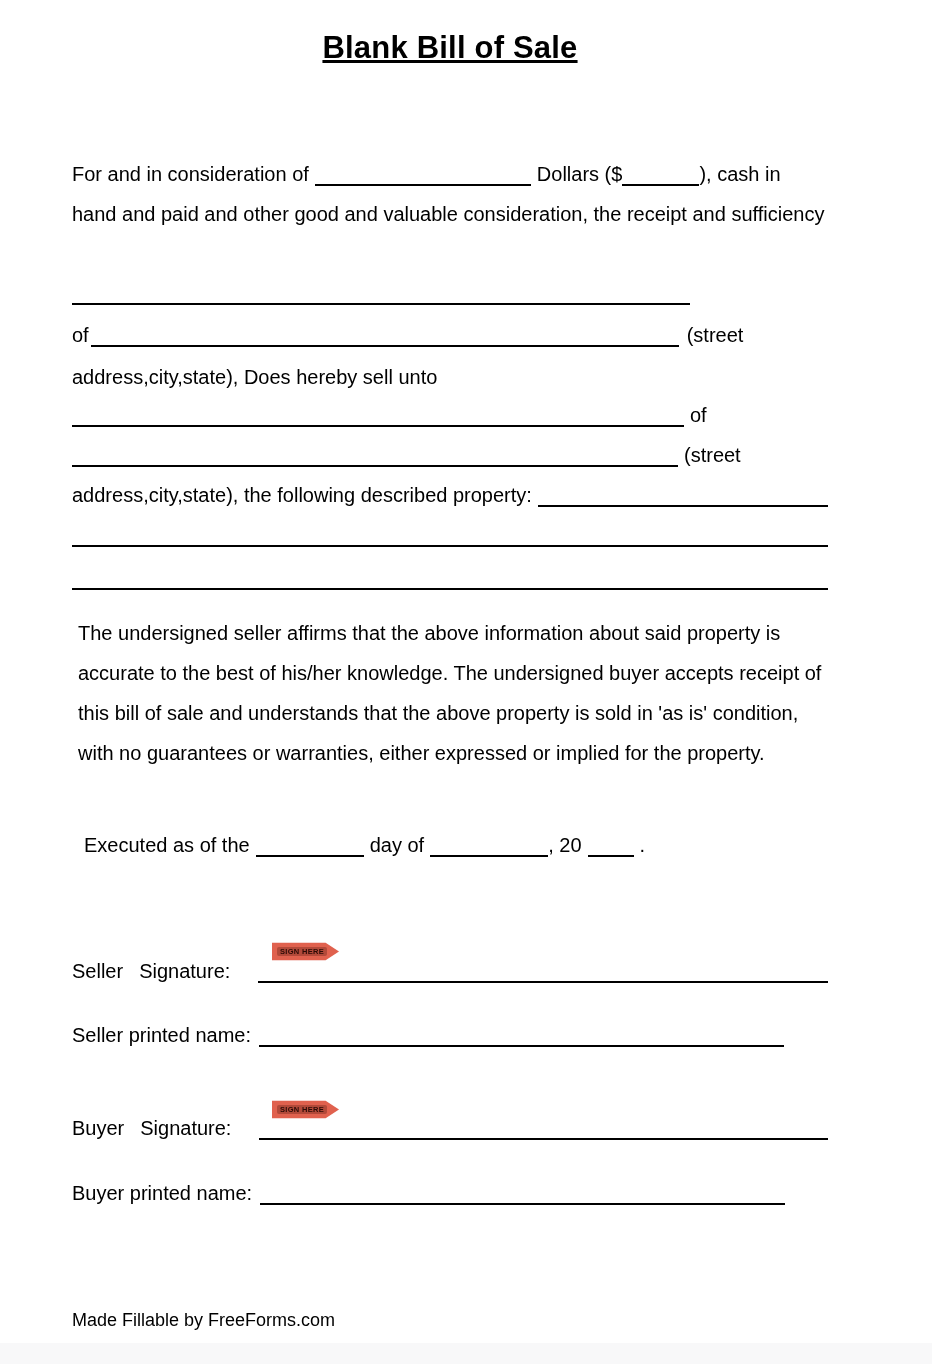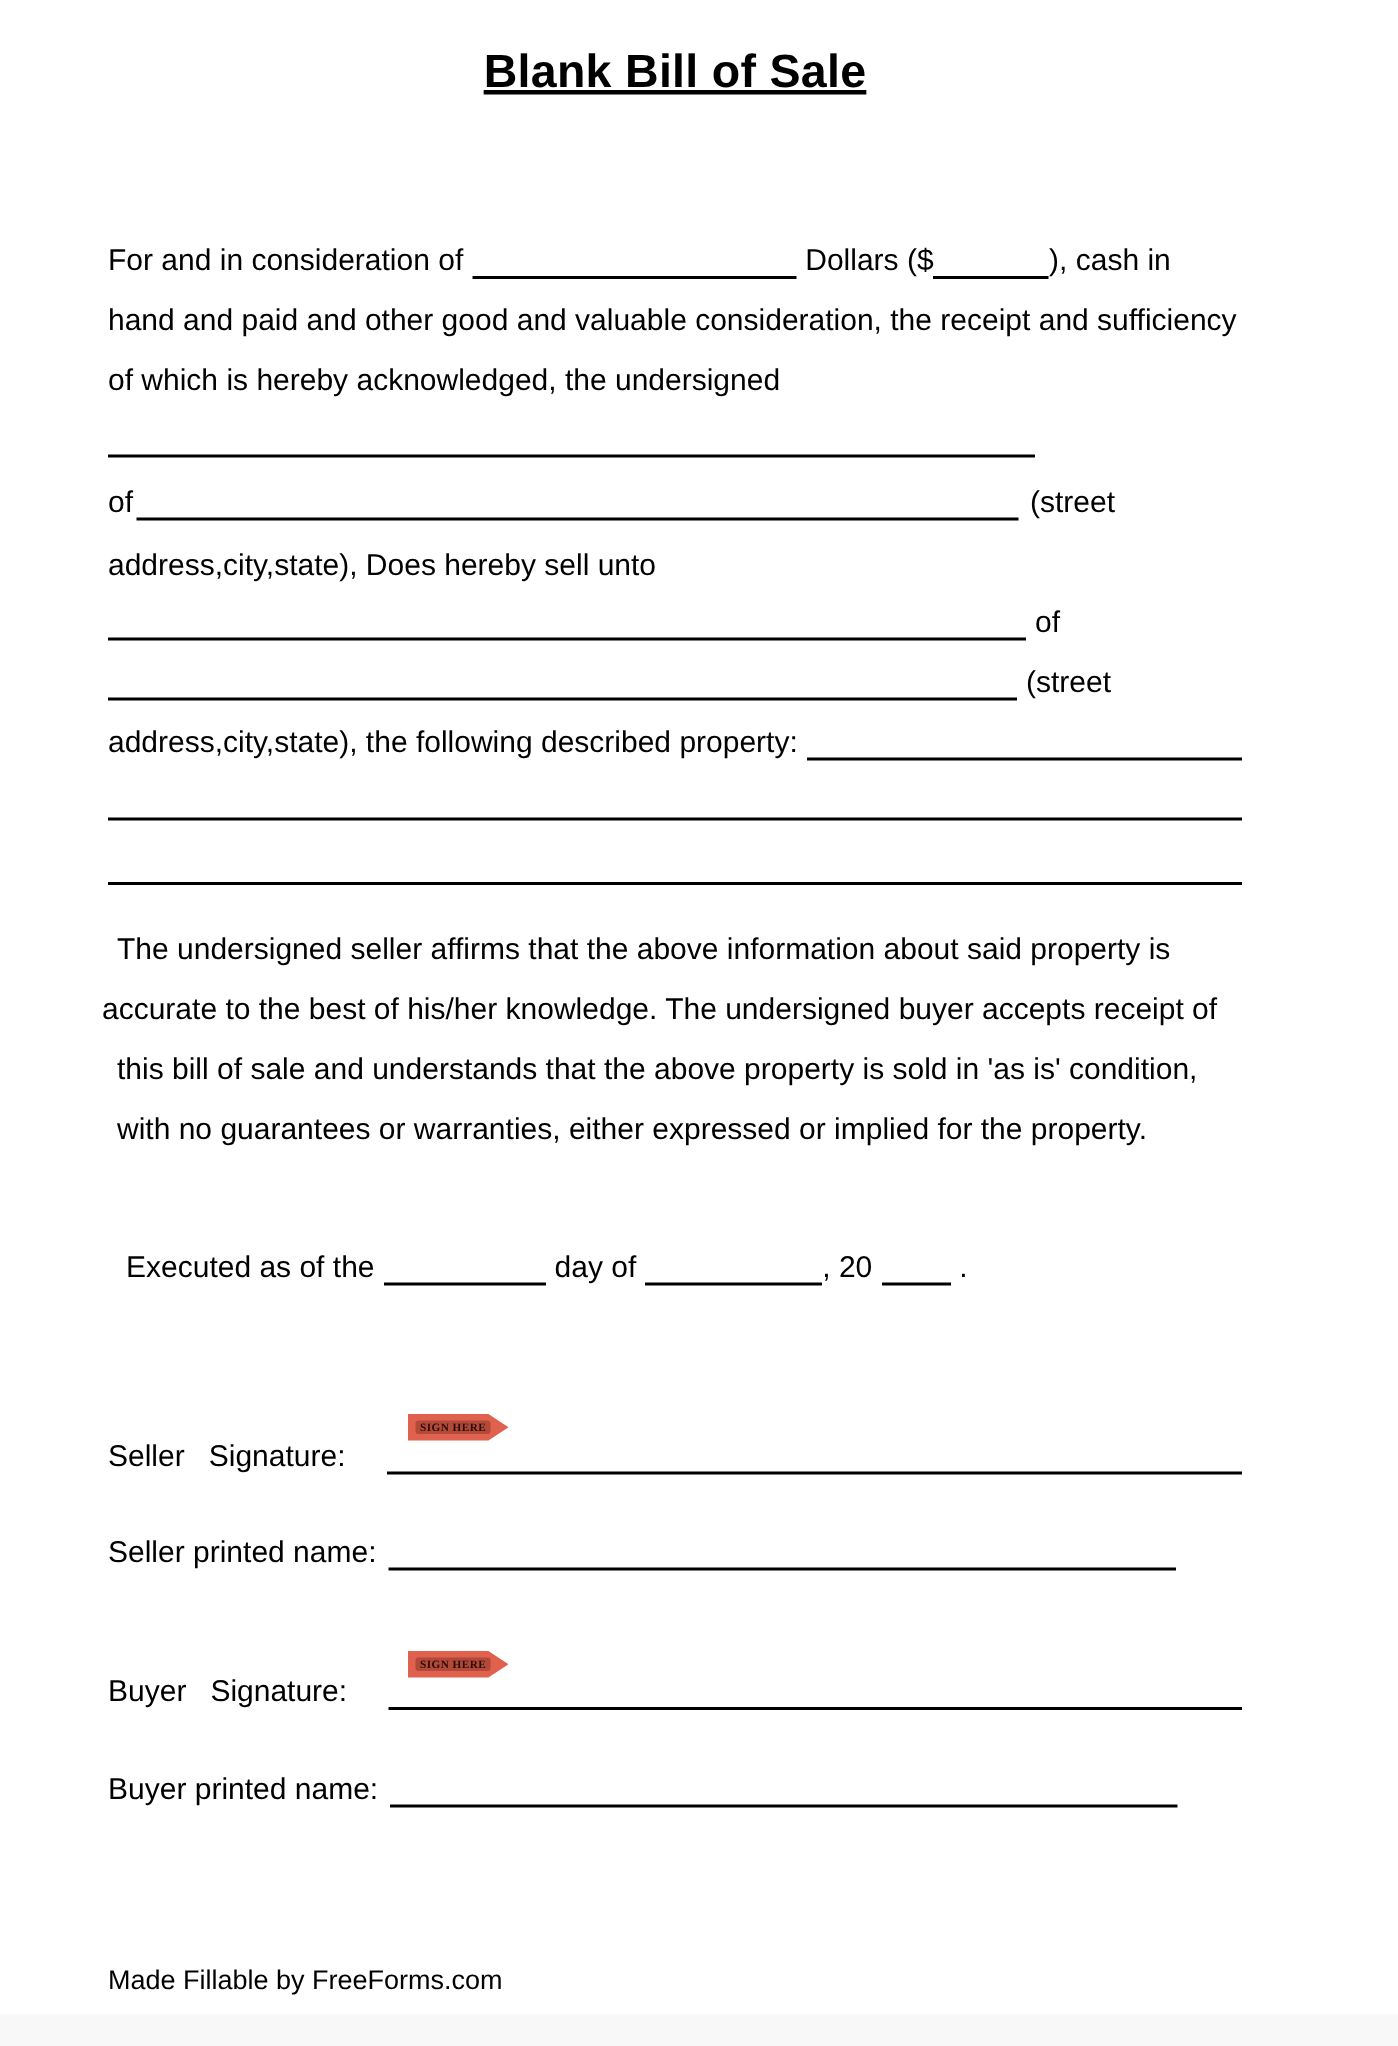--- a/index.html
+++ b/index.html
@@ -29,21 +29,21 @@
     position:absolute; width:67px; height:21px;
     background:var(--badge-fill,#e0614e);
     clip-path:polygon(0 8%, 80% 8%, 100% 50%, 80% 92%, 0 92%);
     filter:drop-shadow(0 0 1px var(--badge-border,#9f2d20));
     display:flex; align-items:center; cursor:pointer;
   }
   .badge .badge-text {
     font-size:7.5px; font-weight:bold; color:#2b0a05;
     background:rgba(60,10,5,0.28);
     margin-left:5px; padding:1px 3px; border-radius:2px;
-    letter-spacing:0.3px; line-height:1; white-space:nowrap;font-family:Liberation Serif, serif;
+    letter-spacing:0.3px; line-height:1; white-space:nowrap;
   }
   .footer-line {
     position:absolute; left:72px; top:1307px; height:24px;
     font-size:18px; display:flex; align-items:flex-end;
   }
   .page-edge {
     position:absolute; left:0; top:1343px; width:932px; height:21px;
     background:#f8f8f9;
   }
 </style>
@@ -56,23 +56,20 @@
 
   <div class="line" style="left:72px; top:200px; width:756px;">
     <span>hand and paid and other good and valuable consideration, the receipt and sufficiency</span>
   </div>
   <div class="line" style="left:72px; top:160px; width:756px;">
     <span>For and in consideration of</span>
     <span class="blank" style="width:216px;"></span>
     <span>Dollars ($</span>
     <span class="blank flush-l flush-r" style="width:77px;"></span>
     <span>), cash in</span>
-  </div>
-  <div class="line" style="left:72px; top:240px; width:756px;">
-    <span>of which is hereby acknowledged, the undersigned</span>
   </div>
 
   <div class="line" style="left:72px; top:279px; width:756px;">
     <span class="blank flush-l" style="width:618px;"></span>
   </div>
 
   <div class="line" style="left:72px; top:321px; width:756px;">
     <span>of</span>
     <span class="blank" style="width:588px; margin-left:2px; margin-right:8px;"></span>
     <span>(street</span>
@@ -98,21 +95,21 @@
   <div class="line" style="left:72px; top:521px; width:756px;">
     <span class="blank grow flush-l flush-r"></span>
   </div>
   <div class="line" style="left:72px; top:564px; width:756px;">
     <span class="blank grow flush-l flush-r"></span>
   </div>
 
   <div class="line" style="left:78px; top:619px; width:750px;">
     <span>The undersigned seller affirms that the above information about said property is</span>
   </div>
-  <div class="line" style="left:68px; top:659px; width:750px;">
+  <div class="line" style="left:78px; top:659px; width:750px;">
     <span>accurate to the best of his/her knowledge. The undersigned buyer accepts receipt of</span>
   </div>
   <div class="line" style="left:78px; top:699px; width:750px;">
     <span>this bill of sale and understands that the above property is sold in 'as is' condition,</span>
   </div>
   <div class="line" style="left:78px; top:739px; width:750px;">
     <span>with no guarantees or warranties, either expressed or implied for the property.</span>
   </div>
 
   <div class="line" style="left:84px; top:831px; width:744px;">

